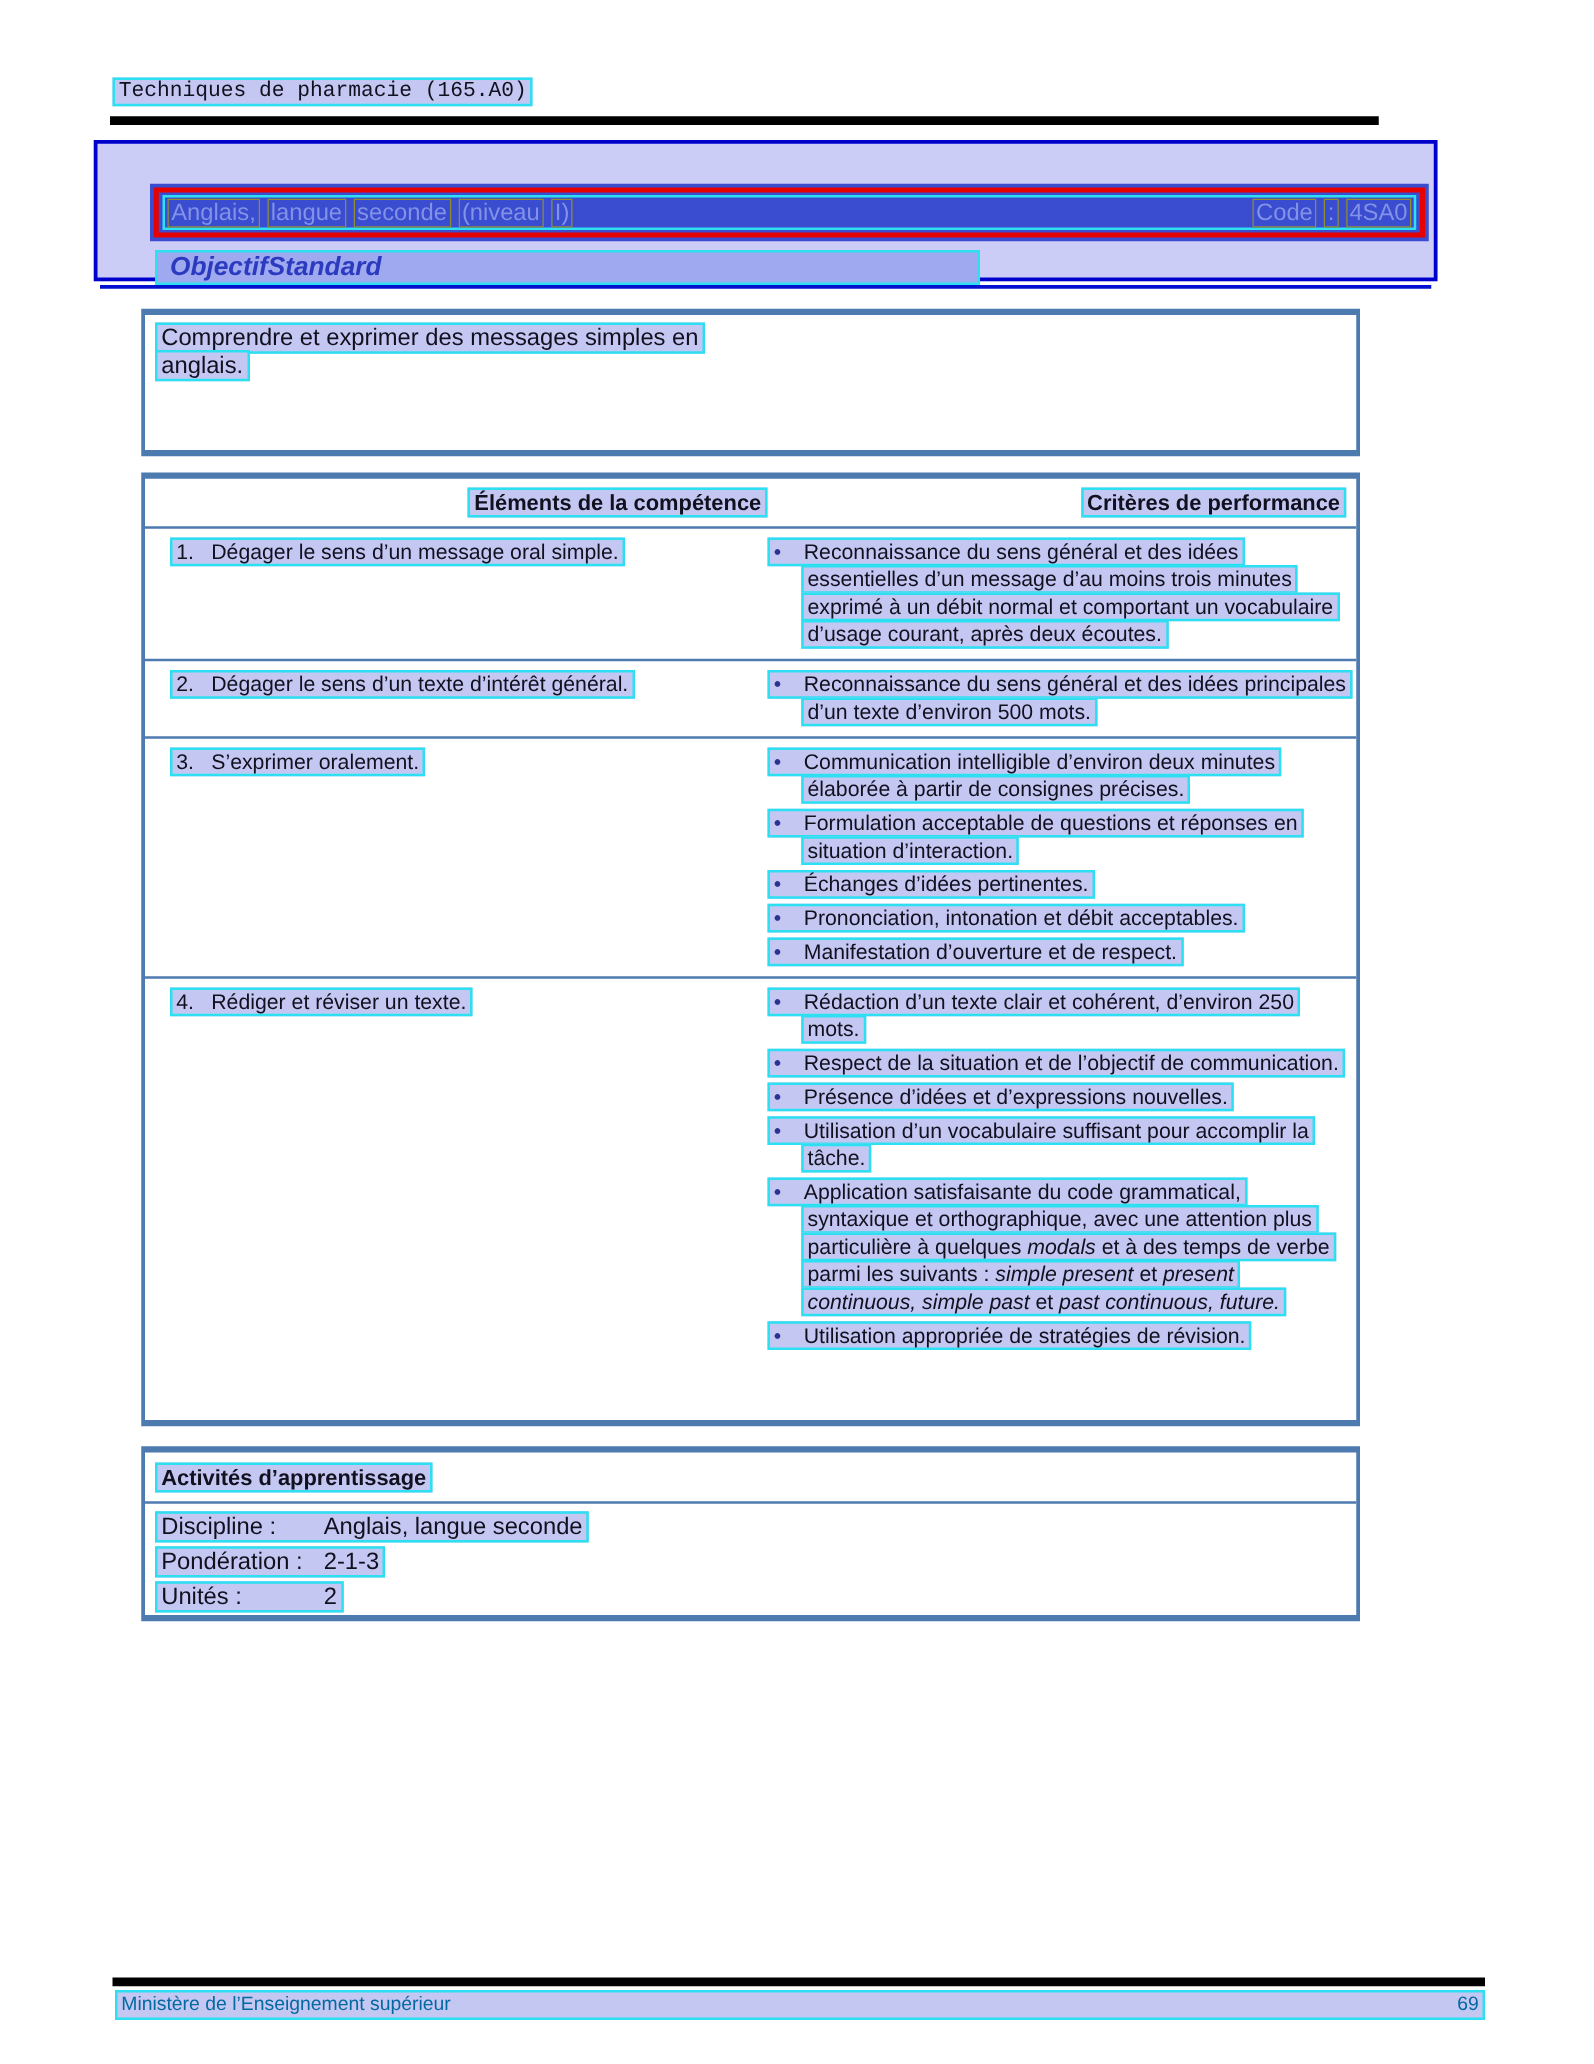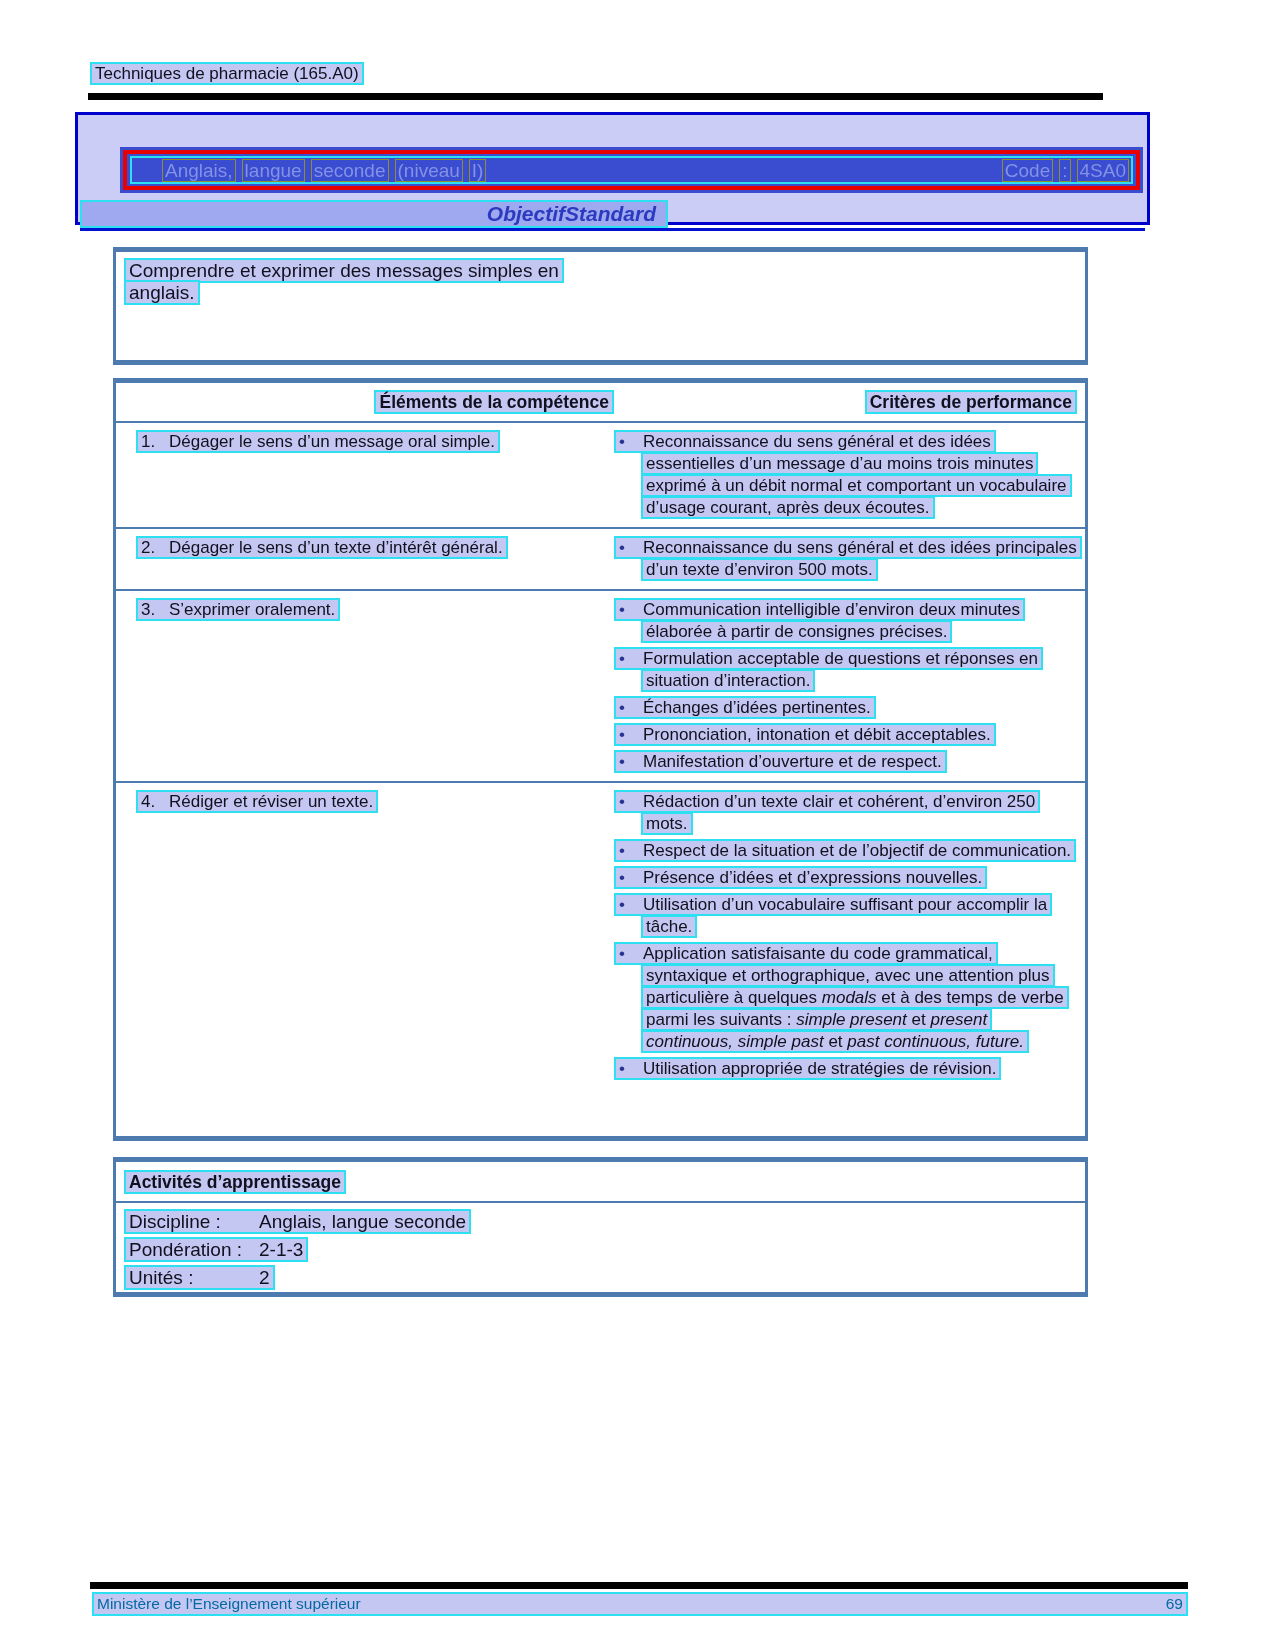--- a/index.html
+++ b/index.html
@@ -14,42 +14,42 @@
     width:1275px;height:1651px;position:relative;background:#ffffff;
     font-family:"Liberation Sans",sans-serif;color:var(--text-dark);
   }
   .abs{position:absolute;}
   
   .hl{
     display:inline;background:var(--hl-fill);border:2px solid var(--hl-border);
     padding:0 3px;box-decoration-break:clone;-webkit-box-decoration-break:clone;
   }
   
-  .hdr-title{left:90px;top:64px;font-size:17px;}
+  .hdr-title{left:90px;top:64px;font-size:17px;font-family:Liberation Mono, monospace;}
   .rule{background:#000;}
   .hdr-rule{left:88px;top:93px;width:1015px;height:7px;}
   
   .panel{
     left:75px;top:112px;width:1075px;height:113px;box-sizing:border-box;
     background:var(--panel-bg);border:3px solid var(--panel-border);
   }
   .banner-outer{margin:32px 4px 0 42px;background:var(--banner-bg);padding:3px;}
   .banner-inner{border:4px solid var(--banner-red);background:var(--banner-bg);padding:2px 3px;}
   .banner-strip{
     border:2px solid var(--hl-border);display:flex;justify-content:space-between;
     align-items:center;padding:0 2px;min-height:24px;
   }
-  .bgroup{display:flex;gap:6px;align-items:flex-start;margin-left:28px;}
+  .bgroup{display:flex;gap:6px;align-items:flex-start;}
   .bword{
     color:var(--banner-text);font-size:19px;border:1px solid var(--word-box);
     padding:0 2px;white-space:nowrap;line-height:21px;
   }
   .head-row{margin:7px 2px 0 2px;border-bottom:3px solid var(--underline-blue);}
   .head-band{
-    width:588px;box-sizing:border-box;display:flex;justify-content:flex-end;
+    width:660px;margin-left:44px;box-sizing:border-box;display:flex;justify-content:flex-start;
     background:var(--band-fill);border:2px solid var(--hl-border);padding:0 10px;
     font-size:21px;font-weight:bold;font-style:italic;color:var(--heading-blue);line-height:24px;
   }
   
   .cbox{
     left:113px;width:975px;box-sizing:border-box;background:#fff;
     border:3px solid var(--box-border);border-top-width:5px;border-bottom-width:5px;
   }
   .cbox-head{padding:10px 8px 8px 8px;border-bottom:2px solid var(--box-border);
     font-weight:bold;font-size:17.5px;}

